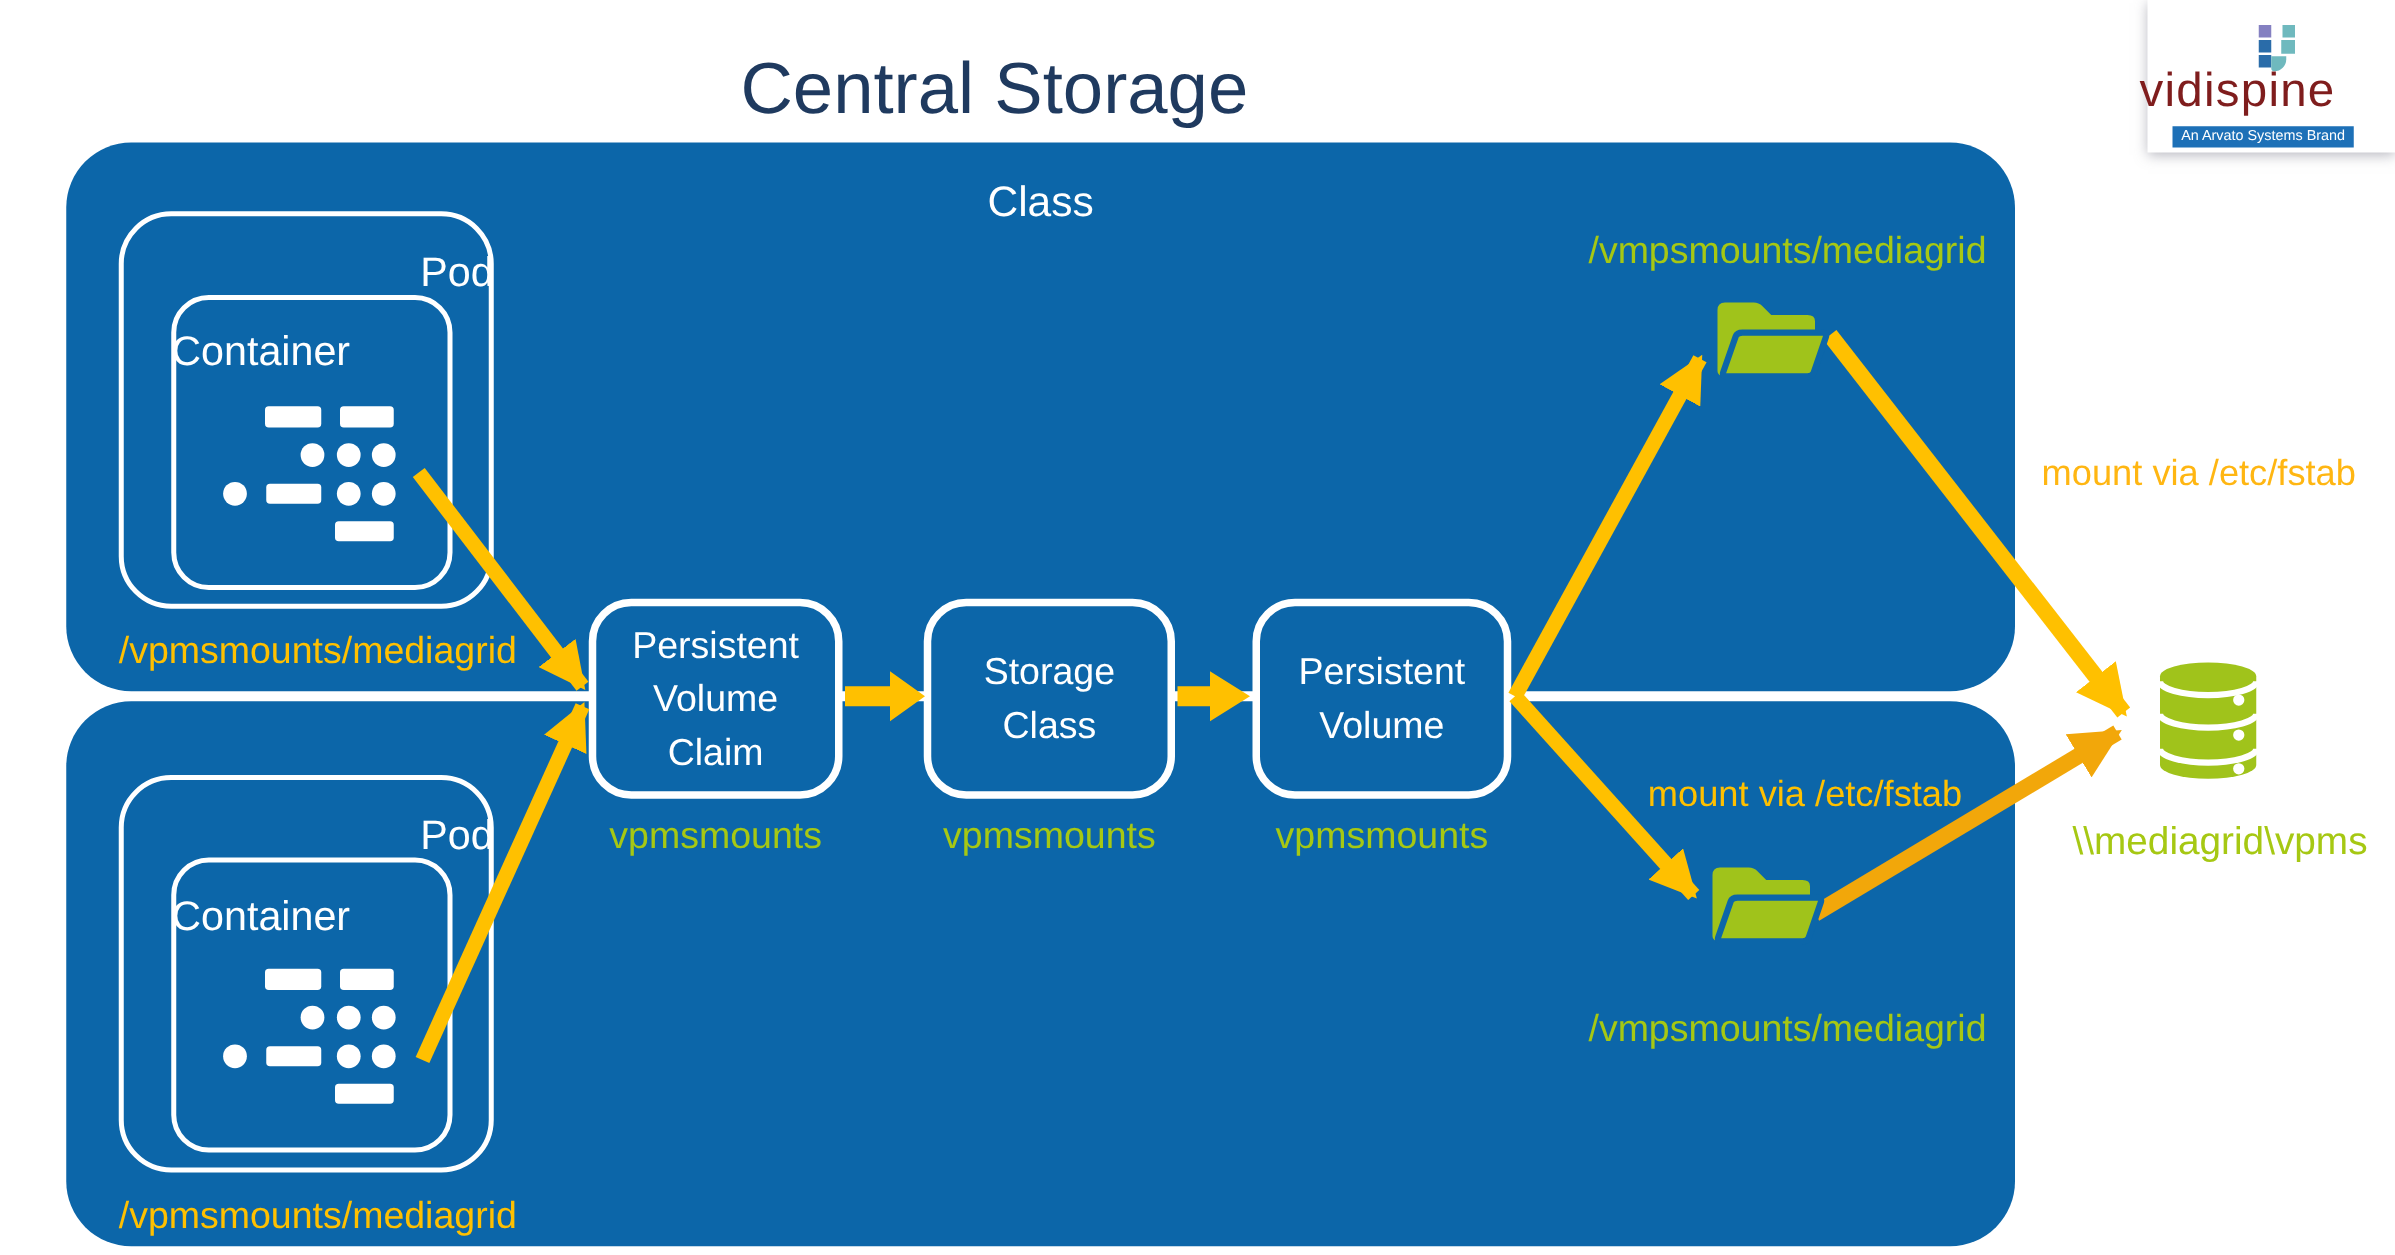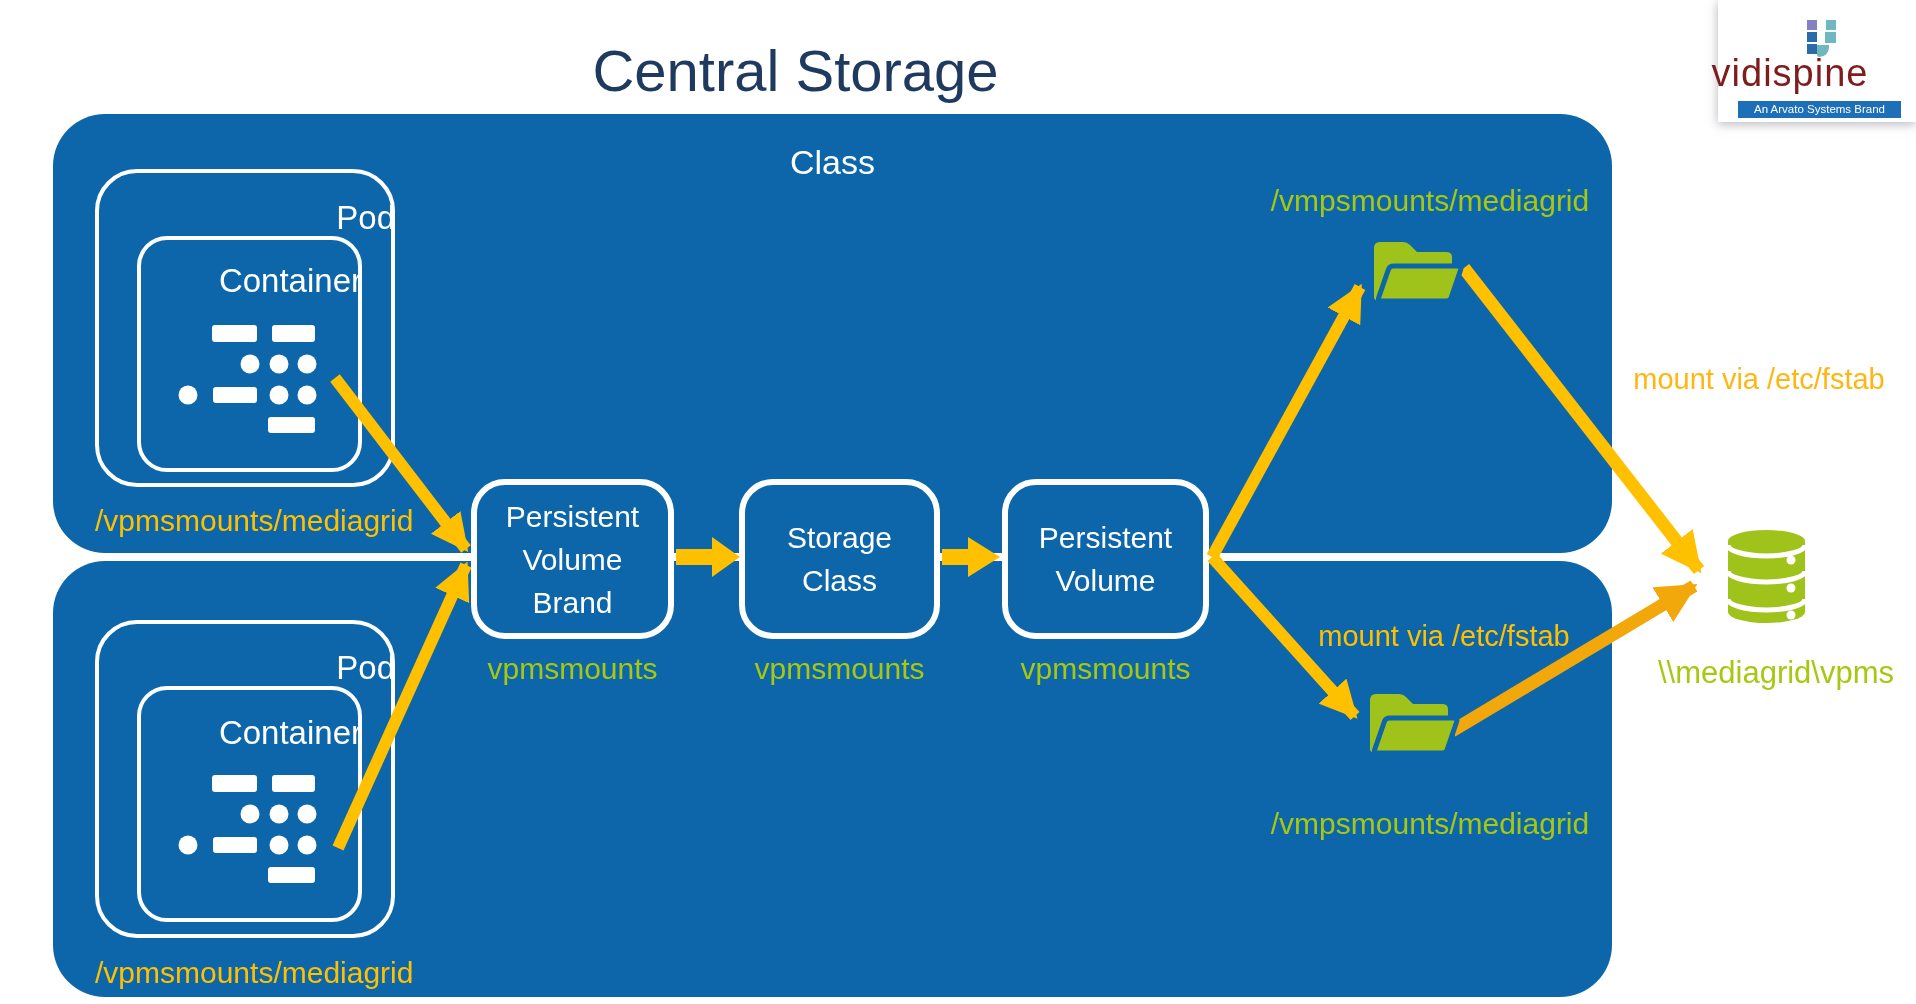--- a/index.html
+++ b/index.html
@@ -12,21 +12,21 @@
   #node-label{left:53px;top:143px;width:1559px;text-align:center;color:#fff;font-size:34px}
   .pod{border:4px solid #fff;border-radius:42px;box-sizing:border-box;left:95px;width:300px;height:318px}
   #pod-top{top:169px}
   #pod-bottom{top:620px}
   .cbox{border:4px solid #fff;border-radius:30px;box-sizing:border-box;left:137px;width:225px;height:236px}
   #cbox-top{top:236px}
   #cbox-bottom{top:686px}
   .podlbl{left:95px;width:300px;text-align:right;color:#fff;font-size:33px;line-height:33px}
   #podlbl-top{top:201px}
   #podlbl-bottom{top:651px}
-  .clbl{left:137px;width:225px;text-align:right;color:#fff;font-size:33px;line-height:33px}
+  .clbl{left:137px;width:225px;text-align:left;color:#fff;font-size:33px;line-height:33px}
   #clbl-top{top:264px}
   #clbl-bottom{top:716px}
   .fbox{background:#0c66a9;border:6px solid #fff;border-radius:34px;box-sizing:border-box;display:flex;flex-direction:column;justify-content:center;align-items:center;color:#fff;font-size:30px;line-height:43px;text-align:center}
   #pvc{left:471px;top:479px;width:203px;height:160px}
   #sc{left:739px;top:479px;width:201px;height:160px}
   #pv{left:1002px;top:479px;width:207px;height:160px}
   .sub{top:652px;text-align:center;color:#a6c813;font-size:30px}
   #pvc-sub{left:471px;width:203px}
   #sc-sub{left:739px;width:201px}
   #pv-sub{left:1002px;width:207px}
@@ -34,21 +34,21 @@
   #path-top{left:95px;top:504px;width:312px}
   #path-bottom{left:95px;top:956px;width:312px}
   .glbl{color:#a6c813;font-size:30px;text-align:center}
   #flabel-top{left:1270px;top:184px;width:320px}
   #flabel-bottom{left:1270px;top:807px;width:320px}
   #mount-top{left:1630px;top:363px;width:258px;font-size:29px;color:#ffb612;text-align:center}
   #mount-bottom{left:1315px;top:620px;width:258px;font-size:29px;color:#ffc000;text-align:center}
   #share{left:1650px;top:655px;width:252px;font-size:31px;color:#a6c813;text-align:center}
   #logo-card{left:1718px;top:0;width:198px;height:122px;background:#fff;box-shadow:0 2px 10px rgba(110,110,125,.5)}
   #logo-word{left:1694px;top:52px;width:192px;text-align:center;font-size:38px;color:#7f1d1d;letter-spacing:1px}
-  #logo-banner{left:1738px;top:101px;width:163px;height:17px;background:#1d70b7;color:#fff;font-size:11.5px;line-height:17px;text-align:center}
+  #logo-banner{left:1738px;top:101px;width:145px;height:17px;background:#1d70b7;color:#fff;font-size:11.5px;line-height:17px;text-align:center}
   .mk{position:absolute}
   #svg-layer{position:absolute;left:0;top:0}
 </style>
 </head>
 <body>
 
 <div class="abs" id="title">Central Storage</div>
 
 <div class="abs node" id="node-top"></div>
 <div class="abs node" id="node-bottom"></div>
@@ -63,21 +63,21 @@
 <div class="abs podlbl" id="podlbl-bottom">Pod</div>
 <div class="abs cbox" id="cbox-bottom"></div>
 <div class="abs clbl" id="clbl-bottom">Container</div>
 
 <div class="abs ylbl" id="path-top">/vpmsmounts/mediagrid</div>
 <div class="abs ylbl" id="path-bottom">/vpmsmounts/mediagrid</div>
 
 <div class="abs fbox" id="pvc">
   <span>Persistent</span>
   <span>Volume</span>
-  <span>Brand</span>
+  <span>Claim</span>
 </div>
 <div class="abs fbox" id="sc">
   <span>Storage</span>
   <span>Class</span>
 </div>
 <div class="abs fbox" id="pv">
   <span>Persistent</span>
   <span>Volume</span>
 </div>
 

